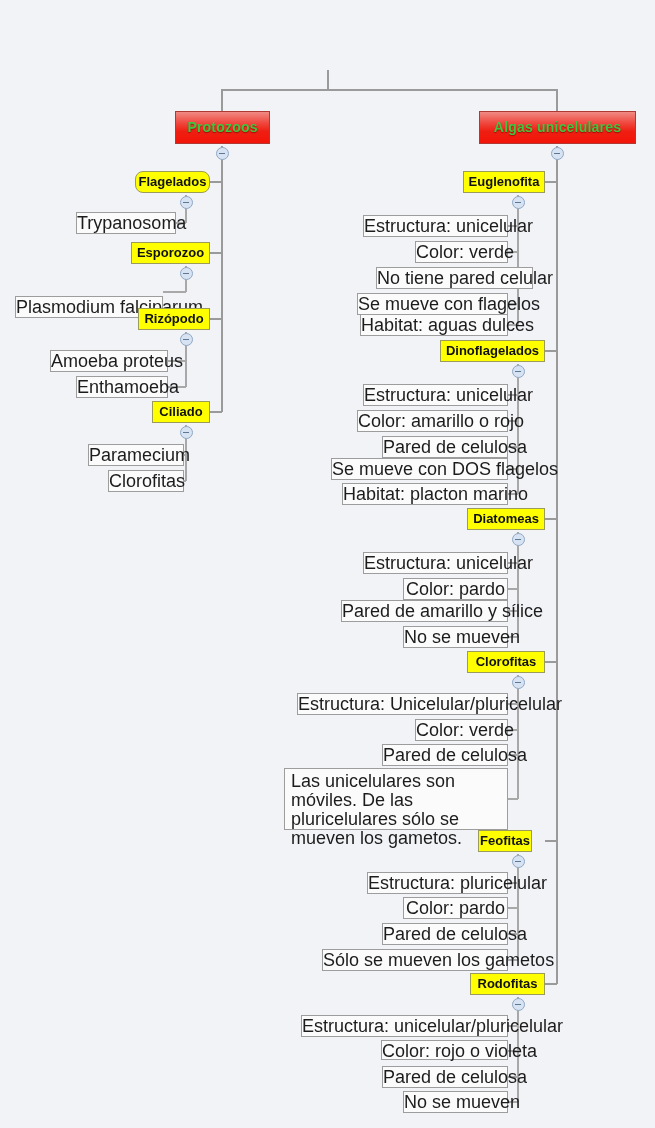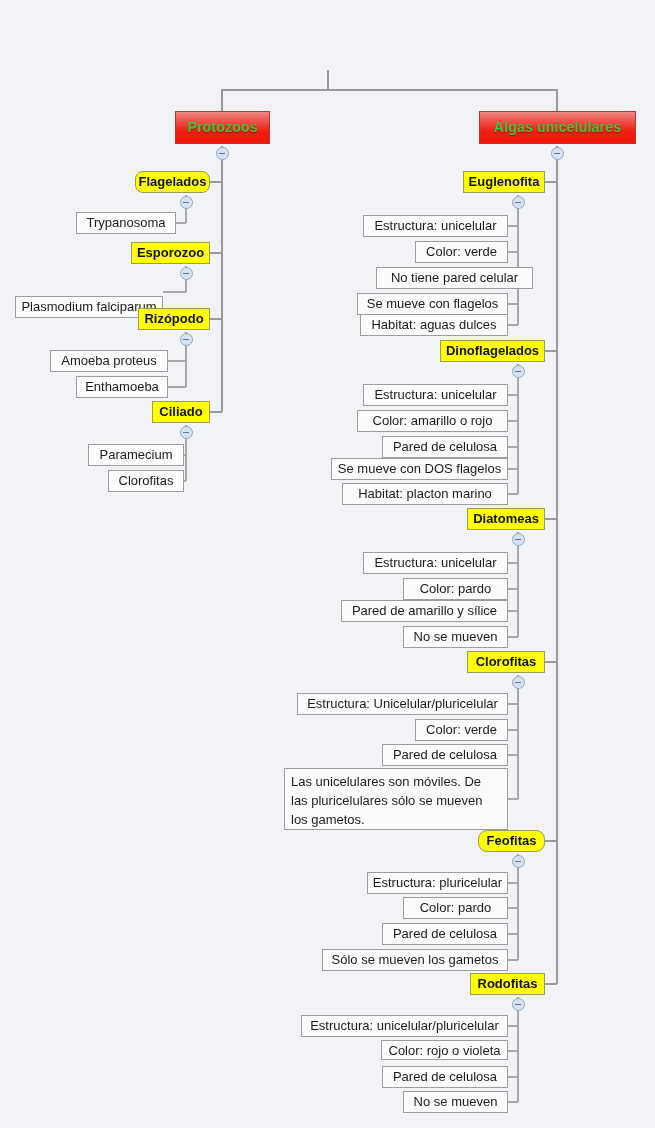--- a/index.html
+++ b/index.html
@@ -93,21 +93,21 @@
     font-weight: bold;
     font-size: 13px;
     text-align: center;
   }
 
   
   .leaf {
     background: #fbfbfb;
     border: 1px solid #9d9d9d;
     color: #1c1c1c;
-    font-size: 13px;
+    font-size: 18px;
     text-align: center;
   }
   .leaf.multi {
     white-space: normal;
     text-align: left;
     padding: 3px 6px 4px 6px;
     line-height: 19px;
   }
 </style>
 </head>
@@ -198,21 +198,21 @@
     <div class="ln v thin" style="left: 517px; top: 675px; height: 124px;"></div>
     <div class="ln h thin" style="top: 703px; left: 508px; width: 10px;"></div>
     <div class="node leaf" style="left: 297px; top: 693px; width: 211px; height: 22px; line-height: 20px;">Estructura: Unicelular/pluricelular</div>
     <div class="ln h thin" style="top: 729px; left: 508px; width: 10px;"></div>
     <div class="node leaf" style="left: 415px; top: 719px; width: 93px; height: 22px; line-height: 20px;">Color: verde</div>
     <div class="ln h thin" style="top: 754px; left: 508px; width: 10px;"></div>
     <div class="node leaf" style="left: 382px; top: 744px; width: 126px; height: 22px; line-height: 20px;">Pared de celulosa</div>
     <div class="ln h thin" style="top: 798px; left: 508px; width: 10px;"></div>
     <div class="node leaf multi" style="left: 284px; top: 768px; width: 224px; height: 62px;">Las unicelulares son móviles. De las pluricelulares sólo se mueven los gametos.</div>
     <div class="ln h" style="top: 840px; left: 545px; width: 12px;"></div>
-    <div class="node cat" style="left: 478px; top: 830px; width: 67px; height: 22px; line-height: 20px; border-radius: 9px;">Feofitas</div>
+    <div class="node cat" style="left: 478px; top: 830px; width: 54px; height: 22px; line-height: 20px;">Feofitas</div>
     <div class="handle" style="left: 511.5px; top: 854.5px;"></div>
     <div class="ln v thin" style="left: 517px; top: 854px; height: 106px;"></div>
     <div class="ln h thin" style="top: 882px; left: 508px; width: 10px;"></div>
     <div class="node leaf" style="left: 367px; top: 872px; width: 141px; height: 22px; line-height: 20px;">Estructura: pluricelular</div>
     <div class="ln h thin" style="top: 907px; left: 508px; width: 10px;"></div>
     <div class="node leaf" style="left: 403px; top: 897px; width: 105px; height: 22px; line-height: 20px;">Color: pardo</div>
     <div class="ln h thin" style="top: 933px; left: 508px; width: 10px;"></div>
     <div class="node leaf" style="left: 382px; top: 923px; width: 126px; height: 22px; line-height: 20px;">Pared de celulosa</div>
     <div class="ln h thin" style="top: 959px; left: 508px; width: 10px;"></div>
     <div class="node leaf" style="left: 322px; top: 949px; width: 186px; height: 22px; line-height: 20px;">Sólo se mueven los gametos</div>

